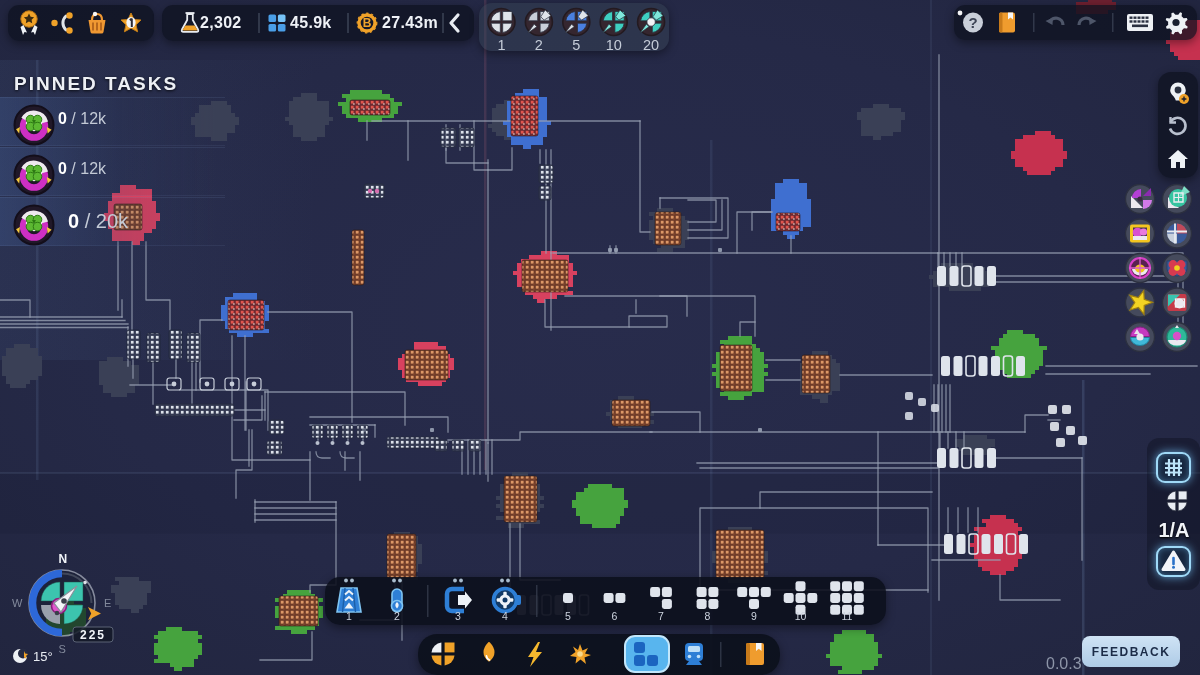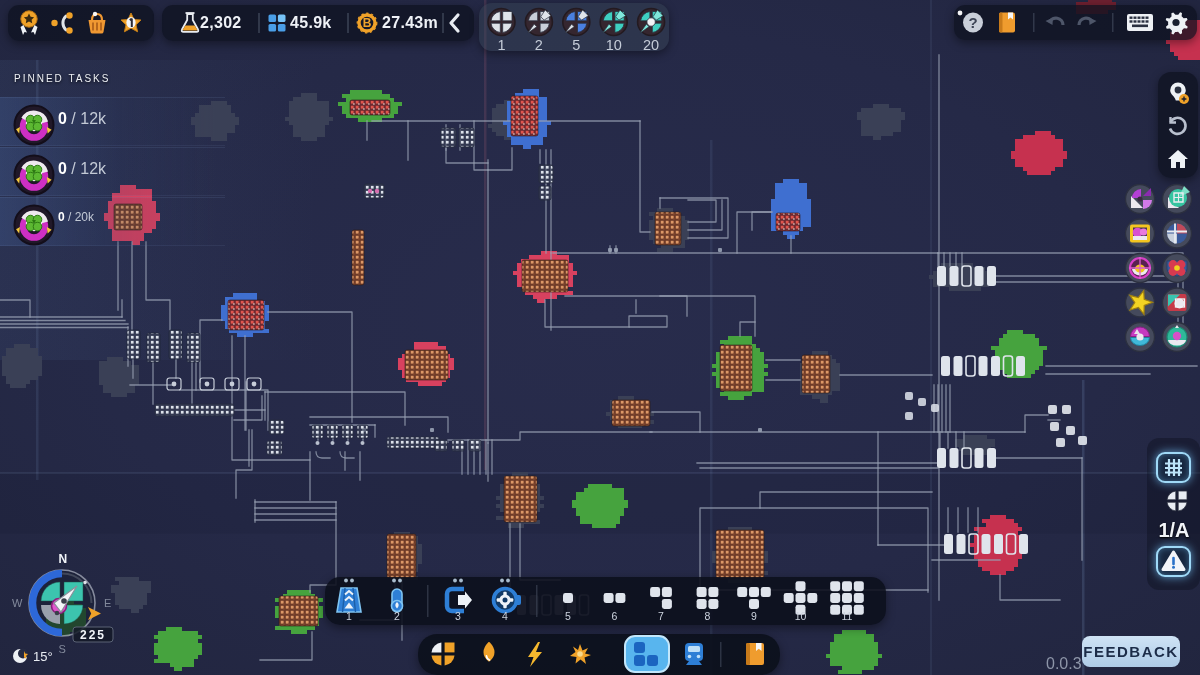--- a/index.html
+++ b/index.html
@@ -478,21 +478,21 @@
             <rect x="1.5" y="-2.2" width="3" height="2.4"></rect>
             <rect x="5.5" y="-2.2" width="3" height="2.4"></rect>
    <rect x="-8" y="2" width="16" height="2.6"></rect>
   </g>
  </g>
  <g transform="translate(222,17.5)">
   <path d="M0 -11 l2 0 .8 3 a8.5 8.5 0 0 1 2.6 1.1 l2.9 -1.3 1.4 1.4 -1.3 2.9 a8.5 8.5 0 0 1 1.1 2.6 l3 .8 0 2 -3 .8 a8.5 8.5 0 0 1 -1.1 2.6 l1.3 2.9 -1.4 1.4 -2.9 -1.3 a8.5 8.5 0 0 1 -2.6 1.1 l-.8 3 -2 0 -.8 -3 a8.5 8.5 0 0 1 -2.6 -1.1 l-2.9 1.3 -1.4 -1.4 1.3 -2.9 a8.5 8.5 0 0 1 -1.1 -2.6 l-3 -.8 0 -2 3 -.8 a8.5 8.5 0 0 1 1.1 -2.6 l-1.3 -2.9 1.4 -1.4 2.9 1.3 a8.5 8.5 0 0 1 2.6 -1.1 Z" fill="#eef1f5" transform="rotate(22)"></path>
   <circle r="3.6" fill="#1a2030"></circle>
  </g>
 </svg></div>
-<div style="position:absolute;left:14px;top:73px;font-size:10px;font-weight:normal;letter-spacing:2px;color:#edf0f5;text-shadow:0 1px 3px rgba(0,0,0,.8);">PINNED TASKS</div>
+<div style="position:absolute;left:14px;top:73px;font-size:19px;font-weight:bold;letter-spacing:2px;color:#edf0f5;text-shadow:0 1px 3px rgba(0,0,0,.8);">PINNED TASKS</div>
 <div style="position:absolute;left:0;top:97px;width:225px;height:47px;background:linear-gradient(90deg,rgba(70,100,160,.30),rgba(45,60,100,.16) 55%,rgba(45,60,100,0) 96%);border-top:1px solid rgba(150,180,230,.10);border-bottom:1px solid rgba(150,180,230,.08);"></div>
 <svg width="50" height="50" viewBox="0 0 50 50" style="position:absolute;left:9px;top:100px;">
       <g>
 <circle cx="25" cy="25" r="19.5" fill="#201828" stroke="#130e1a" stroke-width="2"></circle>
 <circle cx="25" cy="26.56" r="10.920000000000002" fill="none" stroke="#cf2fc4" stroke-width="6.630000000000001"></circle>
 <path d="M15.25 19.54 A11.309999999999999 11.309999999999999 0 0 1 35.92 22.27" fill="none" stroke="#efe9ee" stroke-width="6.630000000000001"></path>
 <path d="M10.96 26.95 l-3.9000000000000004 2.34 l3.12 4.29 Z" fill="#f5c93d"></path>
 <path d="M37.870000000000005 26.95 l4.68 2.7300000000000004 l-3.9000000000000004 3.9000000000000004 Z" fill="#f5c93d"></path>
 <circle cx="25" cy="23.05" r="8.19" fill="#efe9ee"></circle>
 <g fill="#5cb832" stroke="#2c7a12" stroke-width="1">
@@ -535,21 +535,21 @@
 <circle cx="25" cy="23.05" r="8.19" fill="#efe9ee"></circle>
 <g fill="#5cb832" stroke="#2c7a12" stroke-width="1">
 <circle cx="21.490000000000002" cy="19.54" r="4.29"></circle>
 <circle cx="28.509999999999998" cy="19.54" r="4.29"></circle>
 <circle cx="21.490000000000002" cy="26.56" r="4.29"></circle>
 <circle cx="28.509999999999998" cy="26.56" r="4.29"></circle>
 </g>
 <path d="M23.05 19.93 L26.95 19.93 L25 23.83 Z" fill="#2c7a12"></path>
 </g>
     </svg>
-<div style="position:absolute;left:58px;top:210px;font-size:12px;color:#c3cad6;"><b style="color:#fff;">0</b> / 20k</div>
+<div style="position:absolute;left:68px;top:210px;font-size:20px;color:#c3cad6;"><b style="color:#fff;">0</b> / 20k</div>
 <div class="panel" style="left:1158px;top:72px;width:40px;height:106px;border-radius:13px;">
 <svg width="40" height="106" viewBox="0 0 40 106">
  <g transform="translate(20,20)">
   <path d="M0 -9.5 a7.8 7.8 0 0 1 7.8 7.8 c0 4.4 -4.4 5.4 -5.6 10.2 h-4.4 c-1.2 -4.8 -5.6 -5.8 -5.6 -10.2 A7.8 7.8 0 0 1 0 -9.5 Z" fill="#eef1f5"></path>
   <circle cx="0" cy="-2" r="3.4" fill="#2a3040"></circle>
   <circle cx="6" cy="7" r="5" fill="#f0a229"></circle>
   <path d="M6 4.6 v4.8 M3.6 7 h4.8" stroke="#1a2030" stroke-width="1.4"></path>
  </g>
  <g transform="translate(20,53)" fill="none" stroke="#b9c0ce" stroke-width="2.6">
   <path d="M-7.5 -3 A8 8 0 1 1 -8 3.5"></path>
@@ -790,13 +790,13 @@
 <path d="M-8 11 L-5 7 h10 l3 4 Z" fill="#2e7fd6"></path>
 </g>
         <rect x="302" y="8" width="1.5" height="25" fill="#3a4152" opacity="0.7"></rect>
         <g transform="translate(337,20)">
 <rect x="-9" y="-11" width="18" height="22" rx="2" fill="#ef9c2e"></rect>
 <rect x="-9" y="-11" width="4" height="22" rx="1.5" fill="#c77a1a"></rect>
 <path d="M1 -11 h5.5 v8 l-2.75 -2.2 -2.75 2.2 Z" fill="#f6f8fa"></path>
 </g>
       </svg></div>
 <div style="position:absolute;left:1046px;top:655px;font-size:16px;color:#8d95a8;">0.0.3</div>
-<div style="position:absolute;left:1082px;top:636px;width:98px;height:31px;border-radius:8px;background:linear-gradient(180deg,#cfe3f5,#aecbe6);display:flex;align-items:center;justify-content:center;font-size:15px;font-weight:bold;letter-spacing:1.5px;color:#1c2c48;">FEEDBACK</div>
+<div style="position:absolute;left:1082px;top:636px;width:98px;height:31px;border-radius:8px;background:linear-gradient(180deg,#cfe3f5,#aecbe6);display:flex;align-items:center;justify-content:center;font-size:12px;font-weight:bold;letter-spacing:1.5px;color:#1c2c48;">FEEDBACK</div>
 </div>
 </body></html>

